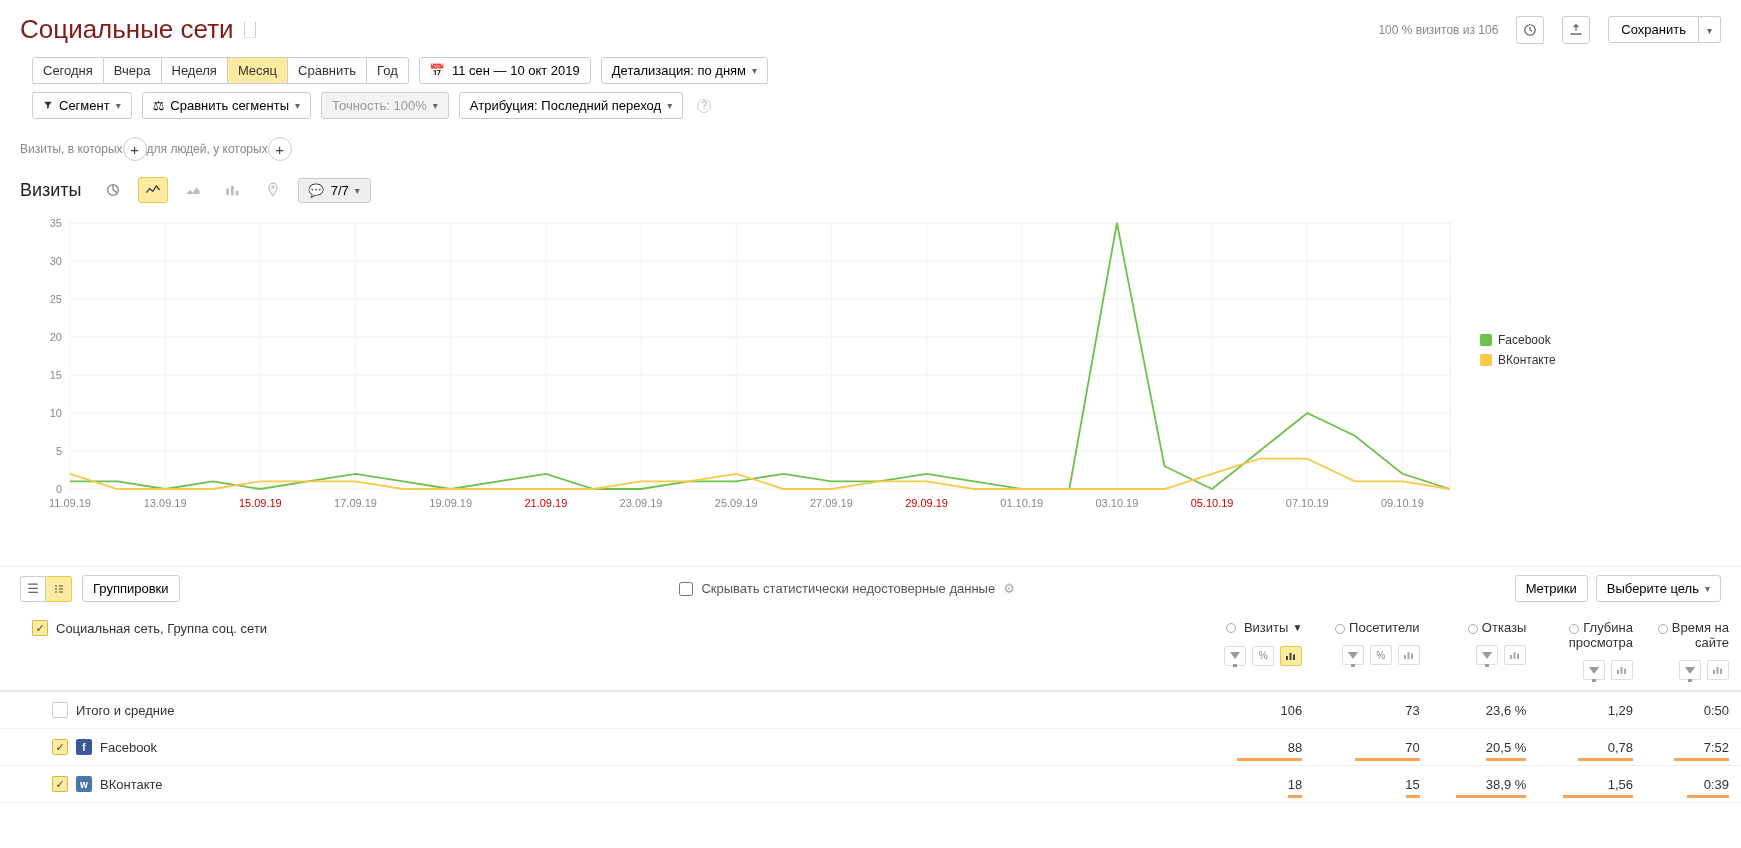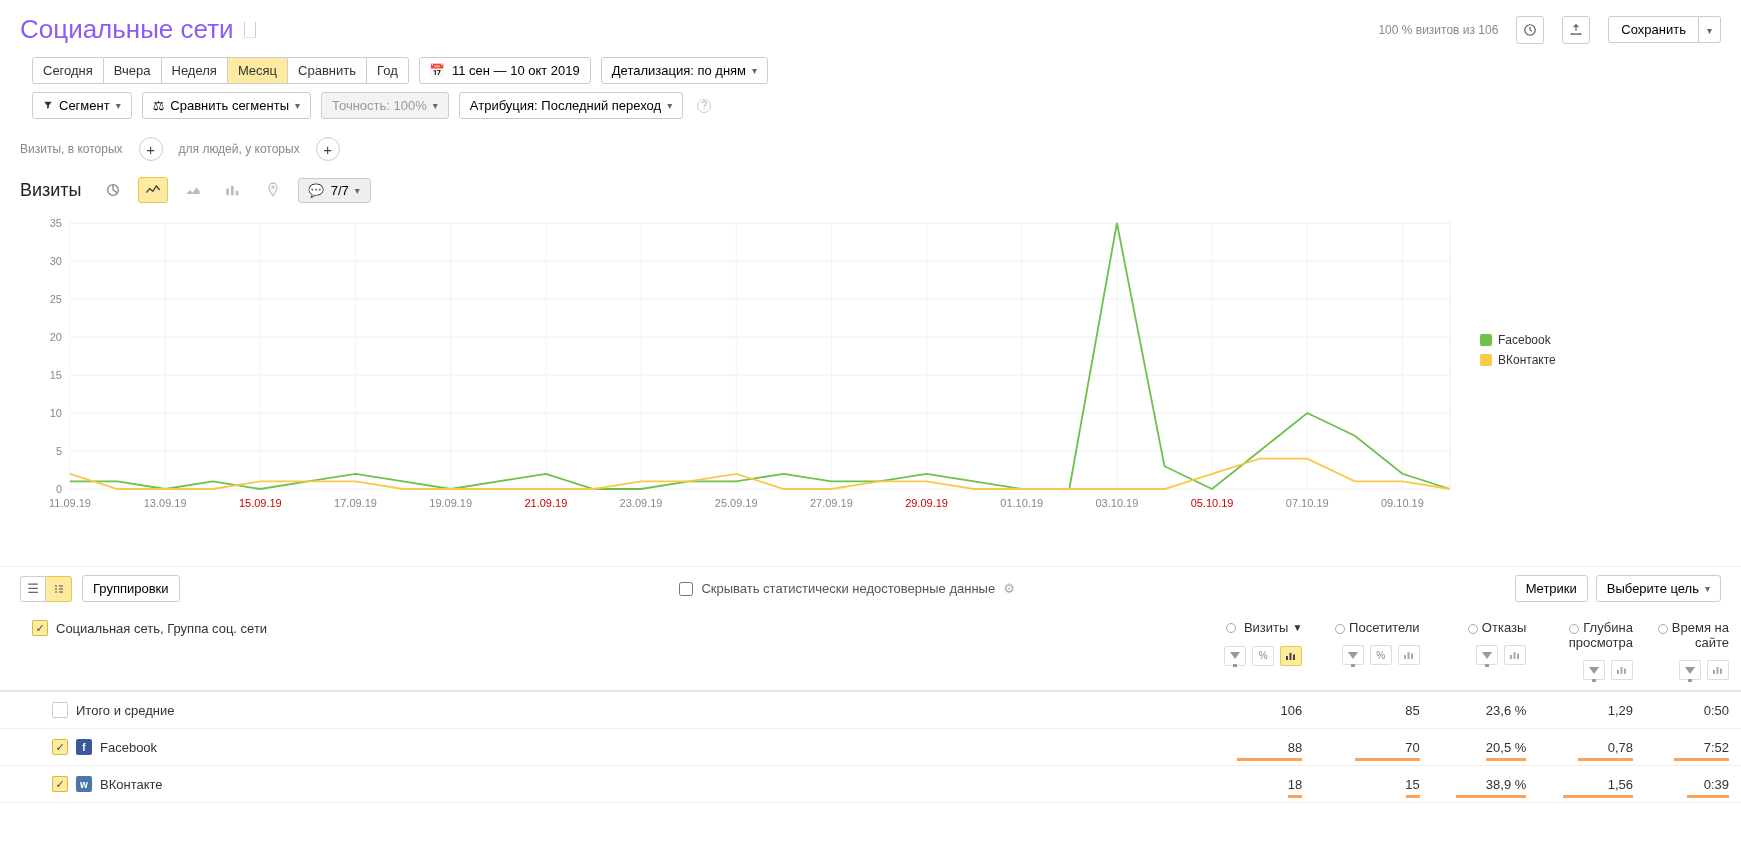--- a/index.html
+++ b/index.html
@@ -1,20 +1,20 @@
 <!DOCTYPE html>
 <html><head>
 <meta charset="utf-8">
 <style>
   * { box-sizing: border-box; margin: 0; padding: 0; }
   body { font-family: Arial, Helvetica, sans-serif; font-size: 13px; color: #333; background: #fff; }
   .page { width: 1741px; }
   .header { display: flex; align-items: center; justify-content: space-between; padding: 14px 20px 8px 20px; }
   .title-wrap { display: flex; align-items: center; gap: 10px; }
-  .title { font-size: 26px; font-weight: 400; color: #8b5cf6; }
+  .title { font-size: 26px; font-weight: 400; color: #7f1d1d; }
   .bookmark { width: 12px; height: 16px; border: 1.5px solid #ccc; border-top: none; position: relative; }
   .bookmark::after { content:""; position:absolute; bottom:-1px; left:-1.5px; right:-1.5px; height:6px; background:#fff; clip-path: polygon(50% 0, 100% 100%, 0 100%); }
   .header-right { display:flex; align-items:center; gap:18px; color:#888; font-size:12px; }
   .icon-btn { width:28px; height:28px; border:1px solid #ccc; border-radius:3px; display:flex; align-items:center; justify-content:center; background:#fff; cursor:pointer; }
   .save-group { display:flex; }
   .save-btn { border:1px solid #ccc; border-radius:3px 0 0 3px; padding:5px 12px; background:#fff; cursor:pointer; font-size:13px; }
   .save-drop { border:1px solid #ccc; border-left:none; border-radius:0 3px 3px 0; padding:5px 8px; background:#fff; cursor:pointer; }
 
   .toolbar-row { display:flex; align-items:center; gap:10px; padding:4px 32px; }
   .btn-group { display:flex; }
@@ -22,21 +22,21 @@
   .btn-group .btn-seg + .btn-seg { border-left:none; }
   .btn-group .btn-seg:first-child { border-radius:3px 0 0 3px; }
   .btn-group .btn-seg:last-child { border-radius:0 3px 3px 0; }
   .btn-seg.active { background:#ffeba0; }
   .btn { border:1px solid #ccc; border-radius:3px; padding:5px 10px; background:#fff; cursor:pointer; font-size:13px; display:flex; align-items:center; gap:6px; }
   .btn.disabled { background:#f3f3f3; color:#999; }
   .chev { font-size:10px; color:#666; }
   .cal-icon { font-size:13px; }
   .help-circle { width:14px; height:14px; border:1px solid #ccc; border-radius:50%; display:inline-flex; align-items:center; justify-content:center; font-size:10px; color:#aaa; margin-left:4px; }
 
-  .filter-row { display:flex; align-items:center; gap:16px; padding:14px 20px 6px 20px; color:#888; font-size:12px; }
+  .filter-row { display:flex; align-items:center; gap:0; padding:14px 20px 6px 20px; color:#888; font-size:12px; }
   .plus-btn { width:24px; height:24px; border:1px solid #ccc; border-radius:50%; display:flex; align-items:center; justify-content:center; cursor:pointer; font-size:15px; color:#444; background:#fff; }
 
   .metric-row { display:flex; align-items:center; gap:10px; padding:10px 20px 6px 20px; }
   .metric-title { font-size:18px; color:#222; margin-right:6px; }
   .view-icon { width:30px; height:26px; display:flex; align-items:center; justify-content:center; border:1px solid transparent; border-radius:3px; cursor:pointer; color:#888; }
   .view-icon.active { background:#ffeba0; border-color:#e5c94f; color:#444; }
   .series-btn { border:1px solid #ccc; border-radius:3px; padding:4px 10px; font-size:13px; display:flex; align-items:center; gap:6px; cursor:pointer; }
 
   .chart-area { display:flex; padding:4px 20px 10px 20px; gap:20px; }
   .chart-box { flex:0 0 1440px; }
@@ -395,21 +395,21 @@
     </thead>
     <tbody>
       <tr>
         <td>
             <div class="row-name" style="padding-left:40px">
               <span class="chk empty"></span>
               <span>Итого и средние</span>
             </div>
           </td>
         <td>106</td>
-        <td>85</td>
+        <td>73</td>
         <td>23,6 %</td>
         <td>1,29</td>
         <td>0:50</td>
       </tr>
       <tr>
         <td>
             <div class="row-name" style="padding-left:40px">
               <span class="chk">✓</span>
               <span class="brand-sq fb">f</span>
               <span>Facebook</span>

